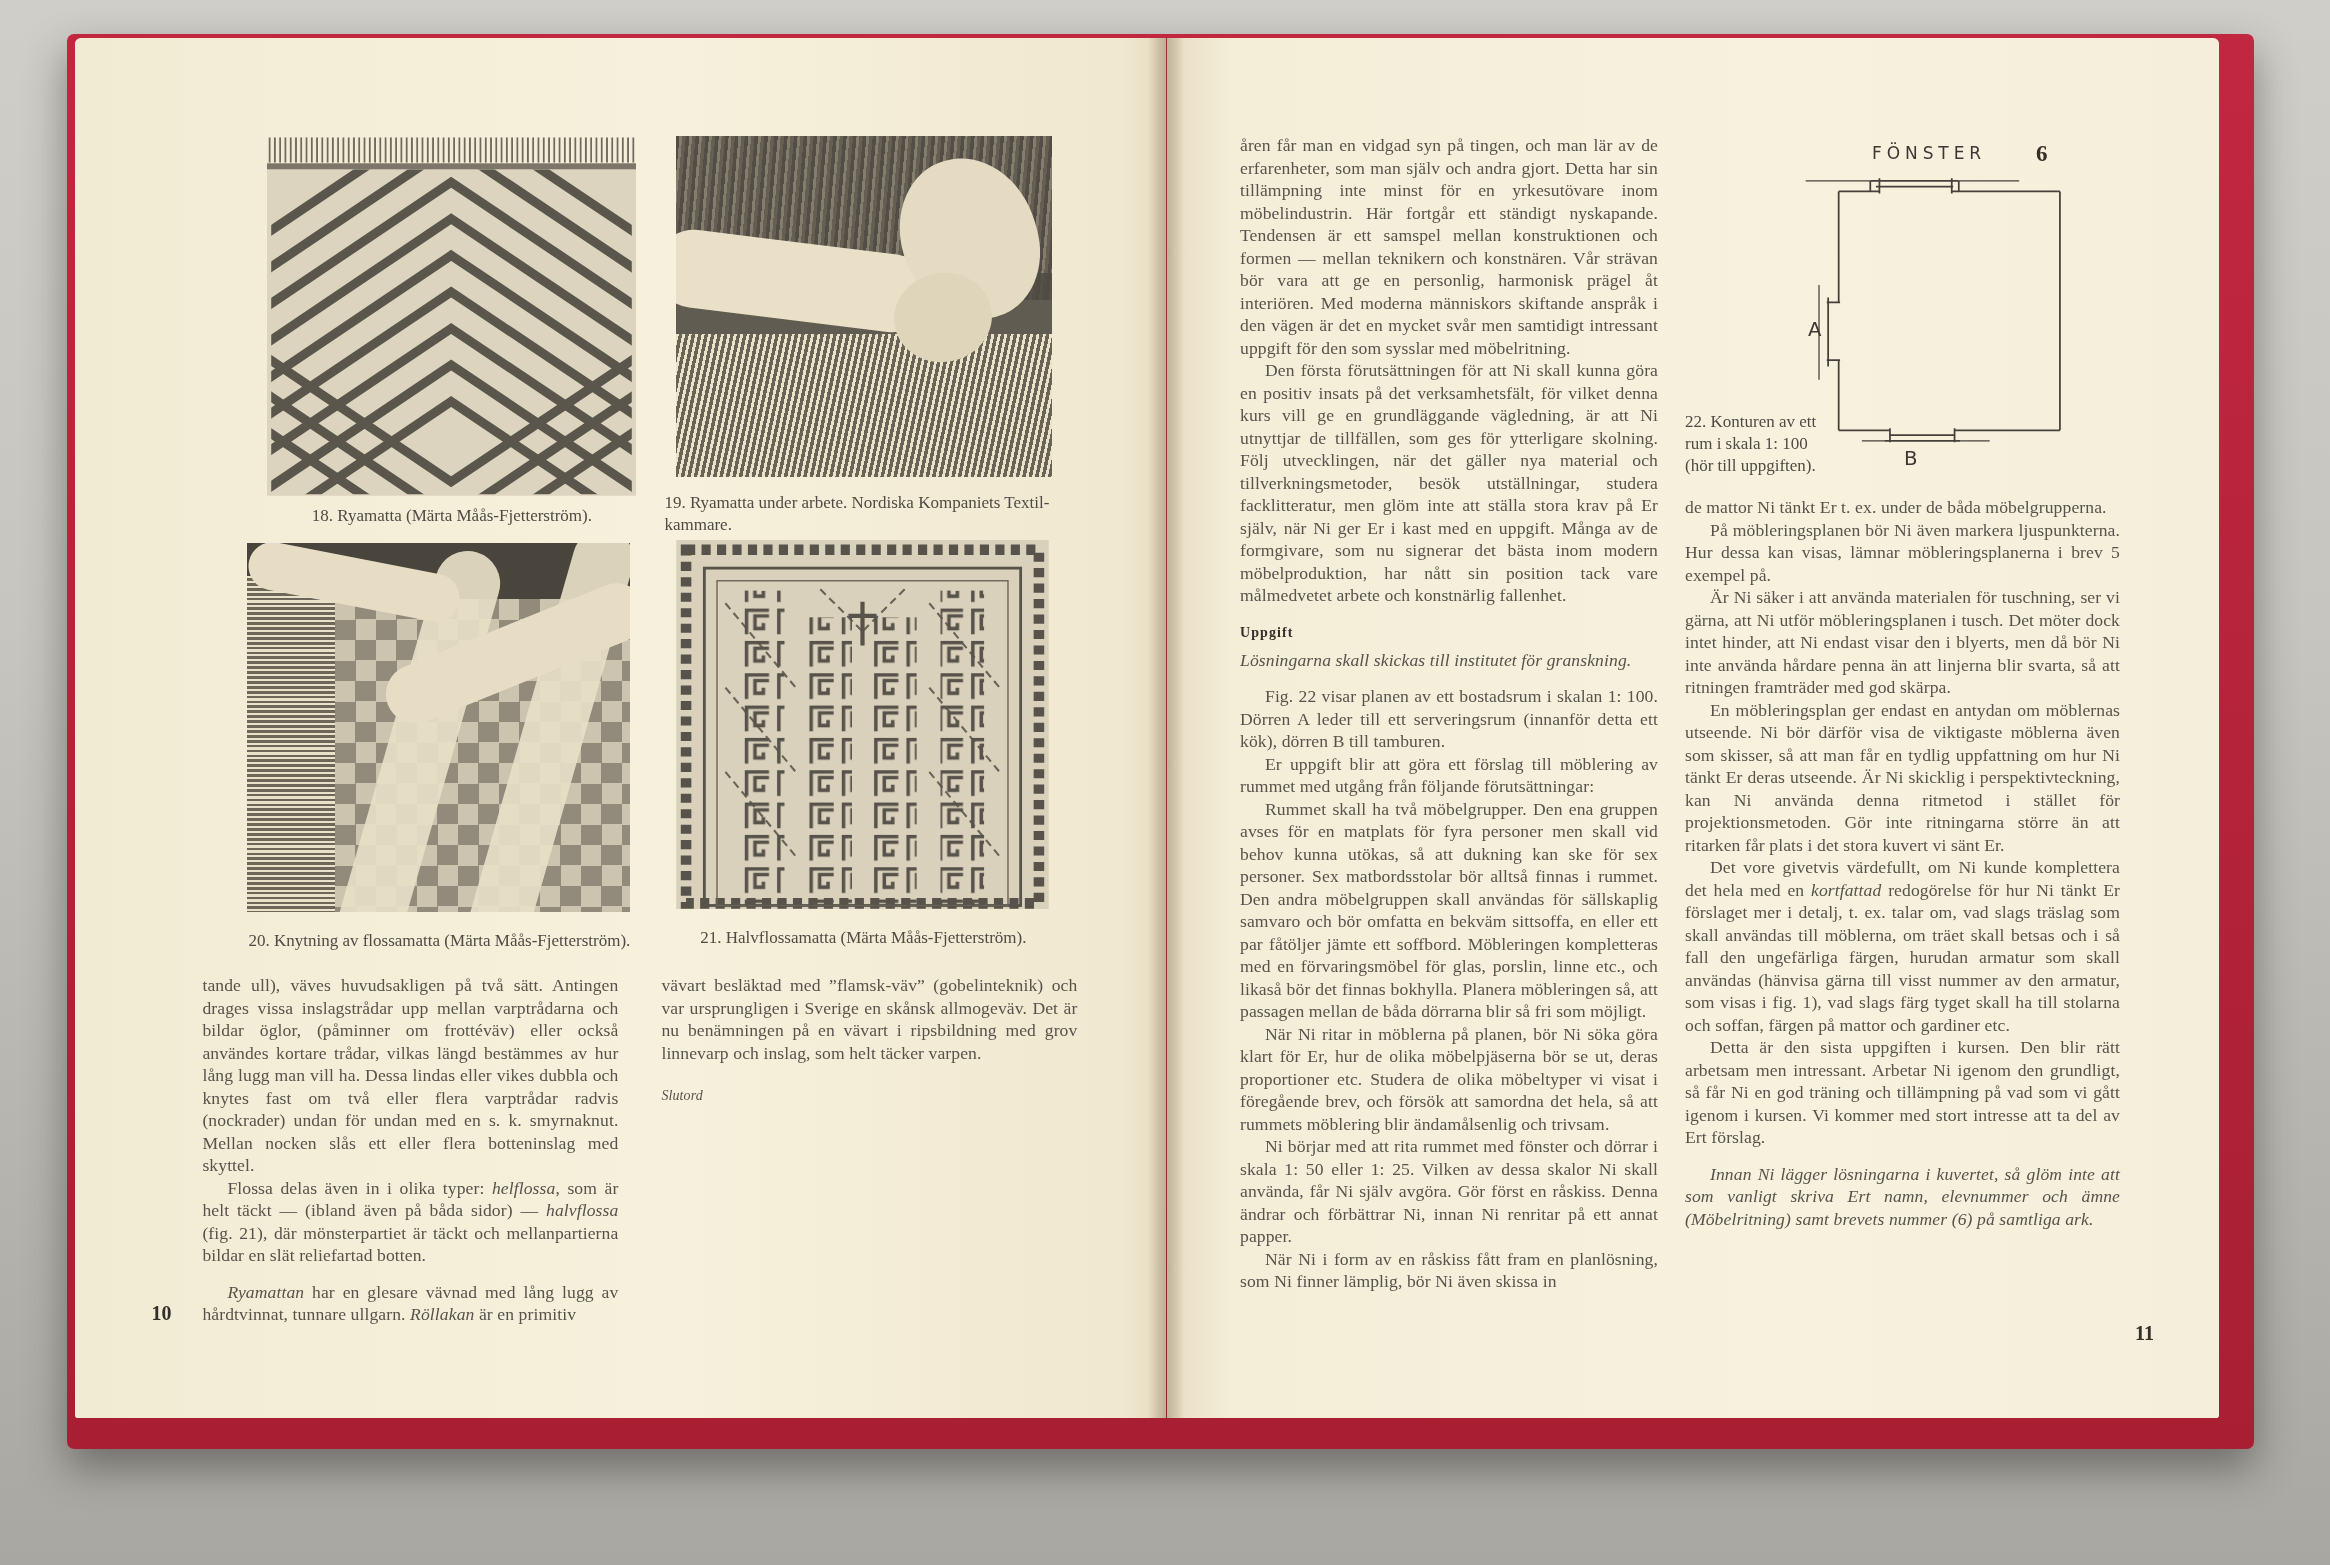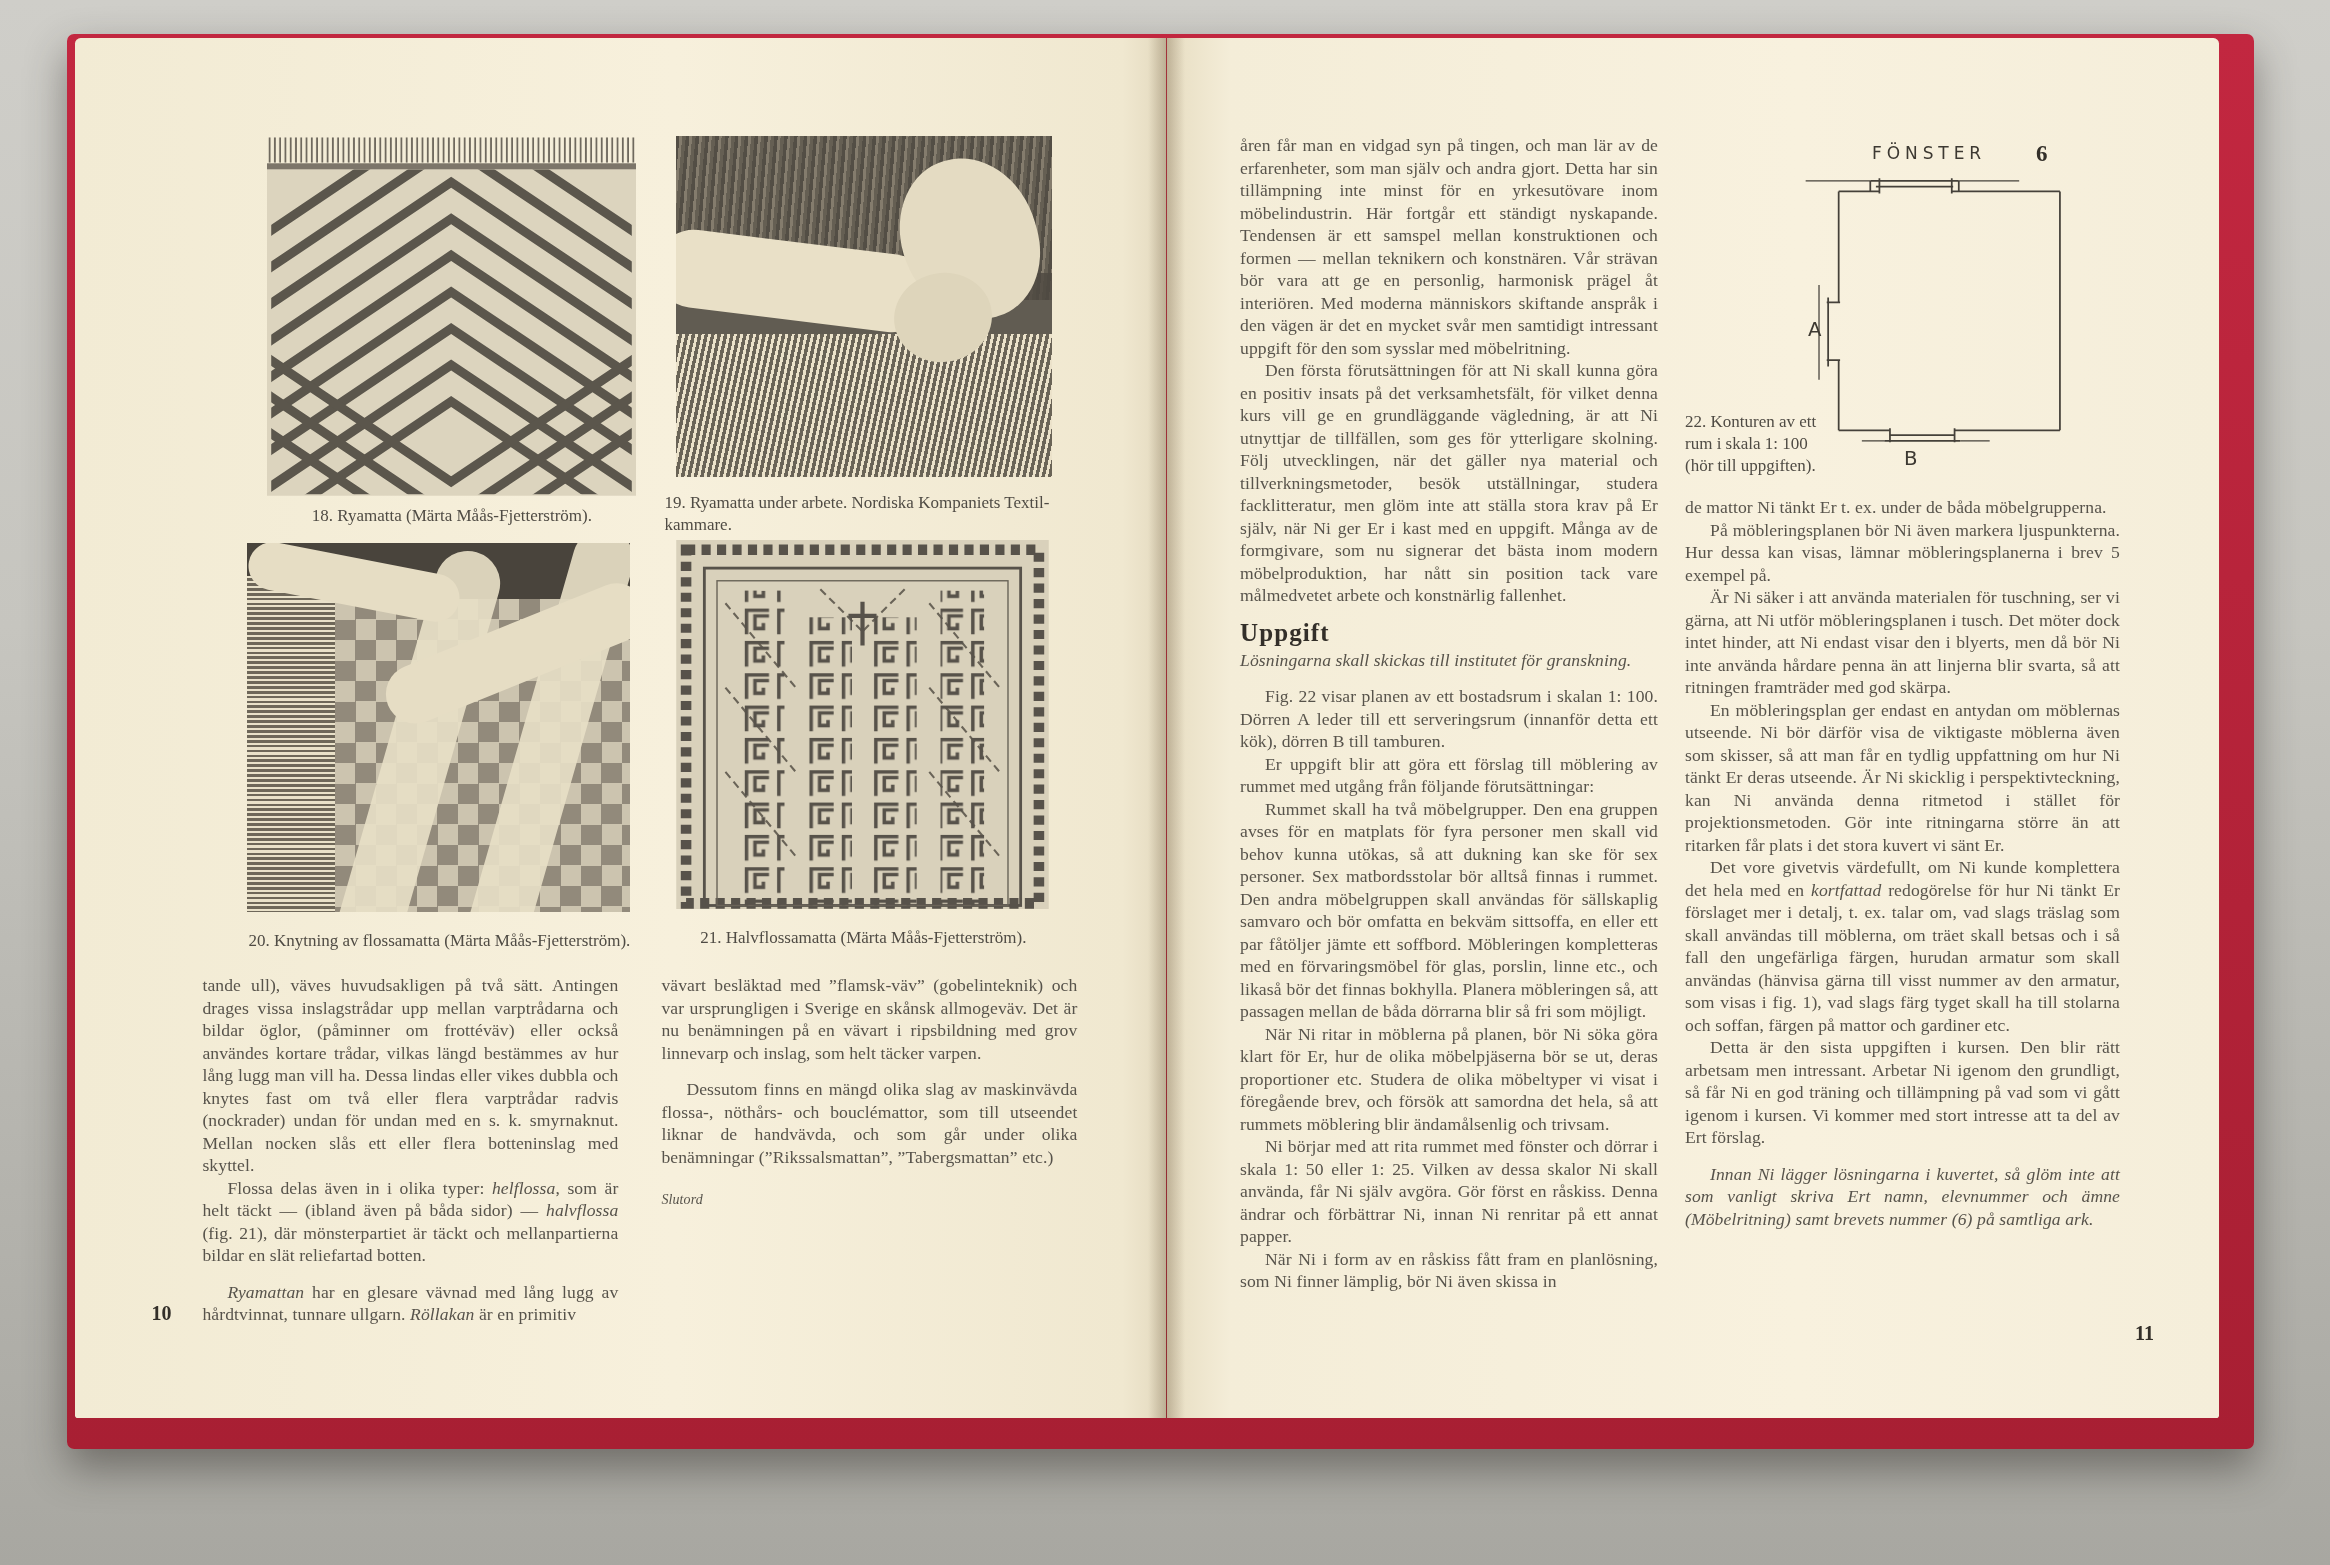--- a/index.html
+++ b/index.html
@@ -15,21 +15,21 @@
   .page-right{left:1100px;width:1052px;border-radius:0 5.6px 2.8px 0;
         background:linear-gradient(90deg,#e7ddc2 0%,#f4edd8 6%,#f8f1de 60%,#f5eeda 100%);}
   .gutter{position:absolute;left:1081px;top:4.2px;width:37px;height:1380px;pointer-events:none;
         background:linear-gradient(90deg,rgba(92,72,46,0) 0%,rgba(92,72,46,.30) 50%,rgba(92,72,46,0) 100%);}
   
   .col{position:absolute;text-align:justify;font-size:17.6px;line-height:22.5px;letter-spacing:0.1px;}
   .col p{margin:0;}
   .col p.ind{text-indent:25px;}
   .col p.gap{margin-top:14px;}
   .subhead-italic{font-style:italic;}
-  .head-upg{font-weight:bold;color:#332f29;font-size:25px;letter-spacing:1.1px;margin:15.5px 0 4.2px 0 !important;text-indent:0 !important;text-align:left;}
+  .head-upg{font-weight:bold;color:#332f29;font-size:14px;letter-spacing:1.1px;margin:15.5px 0 4.2px 0 !important;text-indent:0 !important;text-align:left;}
   .head-slutord{font-style:italic;font-size:14px;margin:21px 0 9.8px 0 !important;text-indent:0 !important;text-align:left;}
   .caption{position:absolute;font-size:17px;line-height:22px;color:#4f4b44;}
   .caption.center{text-align:center;}
   .pagenum{position:absolute;font-weight:bold;font-size:20px;color:#332f29;}
   .letternum{position:absolute;font-weight:bold;font-size:23px;color:#332f29;}
   .fonster-label{position:absolute;font-family:"DejaVu Sans",sans-serif;font-size:17px;letter-spacing:4.9px;color:#3d3932;text-align:right;}
   .plan-label{position:absolute;font-family:"DejaVu Sans",sans-serif;font-size:19.7px;color:#3d3932;}
   
   .fig{position:absolute;overflow:hidden;}
   .photo{position:absolute;inset:0;}
@@ -144,21 +144,20 @@
       </div>
       <div class="caption center" style="left:591px;top:889px;width:394px;">21. Halvflossamatta (Märta Måås-Fjetterström).</div>
 
       <div class="col" style="left:127px;top:936px;width:416px;">
         <p>tande ull), väves huvudsakligen på två sätt. Antingen drages vissa inslagstrådar upp mellan varptrådarna och bildar öglor, (påminner om frottéväv) eller också användes kortare trådar, vilkas längd bestämmes av hur lång lugg man vill ha. Dessa lindas eller vikes dubbla och knytes fast om två eller flera varptrådar radvis (nockrader) undan för undan med en s. k. smyrnaknut. Mellan nocken slås ett eller flera botteninslag med skyttel.</p>
         <p class="ind"><span>Flossa delas även in i olika typer: </span><i>helflossa</i><span>, som är helt täckt — (ibland även på båda sidor) — </span><i>halvflossa</i><span> (fig. 21), där mönsterpartiet är täckt och mellanpartierna bildar en slät reliefartad botten.</span></p>
         <p class="ind gap"><i>Ryamattan</i><span> har en glesare vävnad med lång lugg av hårdtvinnat, tunnare ullgarn. </span><i>Röllakan</i><span> är en primitiv</span></p>
       </div>
       <div class="col" style="left:586px;top:936px;width:416px;">
         <p>vävart besläktad med ”flamsk-väv” (gobelinteknik) och var ursprungligen i Sverige en skånsk allmogeväv. Det är nu benämningen på en vävart i ripsbildning med grov linnevarp och inslag, som helt täcker varpen.</p>
-        <p class="ind gap">Dessutom finns en mängd olika slag av maskinvävda flossa-, nöthårs- och bouclémattor, som till utseendet liknar de handvävda, och som går under olika benämningar (”Rikssalsmattan”, ”Tabergsmattan” etc.)</p>
         <p class="head-slutord">Slutord</p>
       </div>
 
       <div class="pagenum" style="left:76px;top:1264px;">10</div>
     </div>
 
     <div class="page page-right">
 
       <div class="letternum" style="left:869px;top:103px;">6</div>
 

